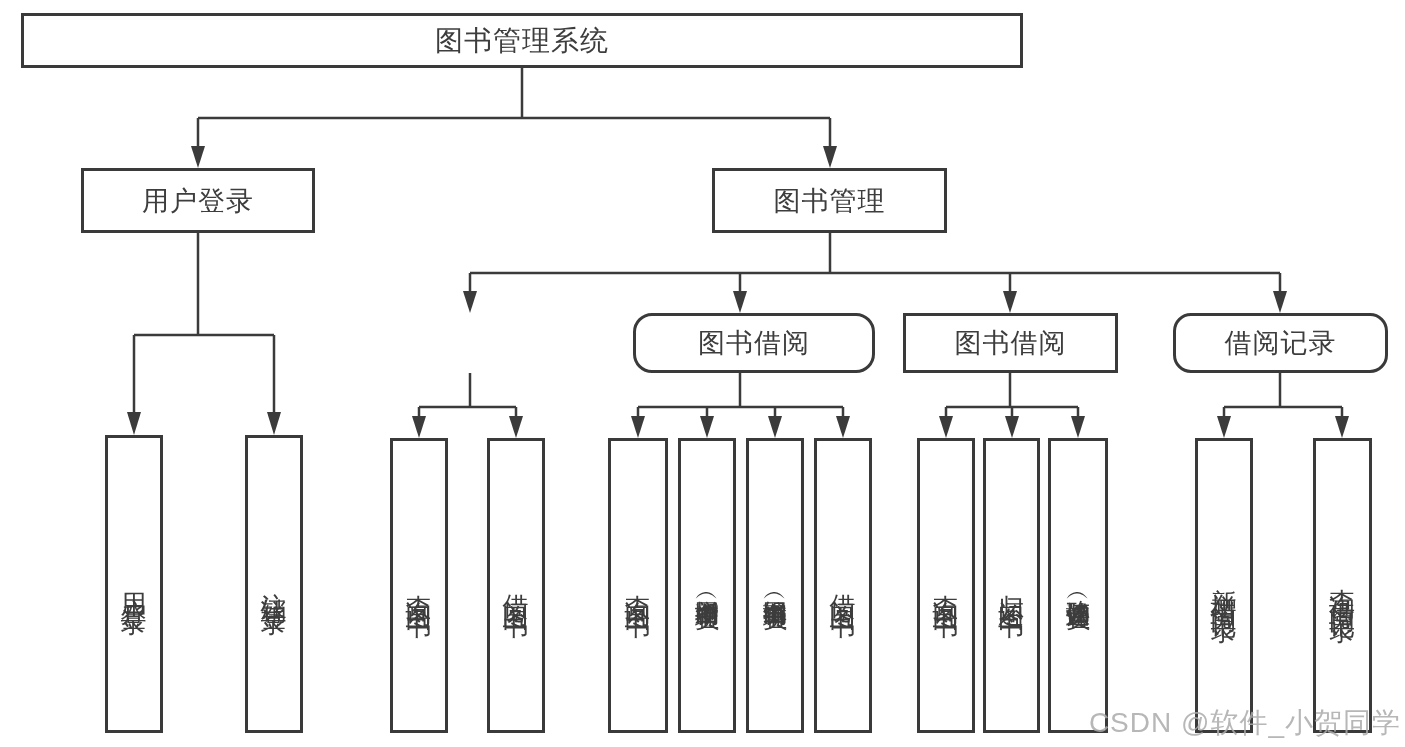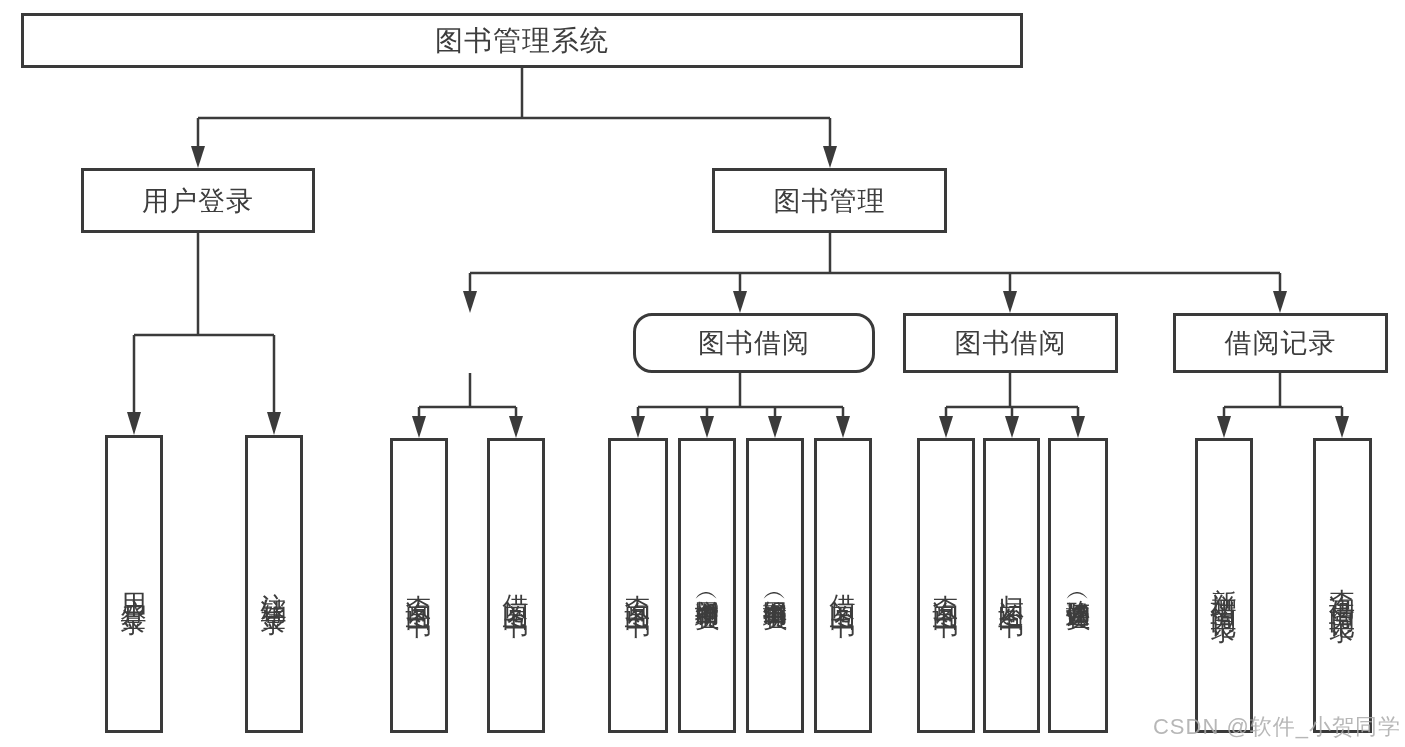--- a/index.html
+++ b/index.html
@@ -29,21 +29,21 @@
     color:#3d3d3d;
     white-space:nowrap;
   }
   .vbox .vtext.tight{
     font-size:24px;
     letter-spacing:1px;
   }
   .watermark{
     position:absolute;
     right:4px;bottom:5px;
-    font-size:22px;
+    font-size:28px;
     color:#ababab;
     opacity:0.85;
     letter-spacing:1px;
     z-index:5;
   }
 </style>
 </head>
 <body>
 
 <div class="canvas">
@@ -136,21 +136,21 @@
   <div class="node hbox" style="left:712px;top:168px;width:235px;height:65px;">
     <span>图书管理</span>
   </div>
 
   <div class="node hbox" style="left:633px;top:313px;width:242px;height:60px;border-radius:19px;">
     <span>图书借阅</span>
   </div>
   <div class="node hbox" style="left:903px;top:313px;width:215px;height:60px;">
     <span>图书借阅</span>
   </div>
-  <div class="node hbox" style="left:1173px;top:313px;width:215px;height:60px;">
+  <div class="node hbox" style="left:1173px;top:313px;width:215px;height:60px;border-radius:18px;">
     <span>借阅记录</span>
   </div>
 
   <div class="node vbox" style="left:105px;top:435px;width:58px;height:298px;">
     <span class="vtext">用户登录</span>
   </div>
   <div class="node vbox" style="left:245px;top:435px;width:58px;height:298px;">
     <span class="vtext">注销登录</span>
   </div>
 

